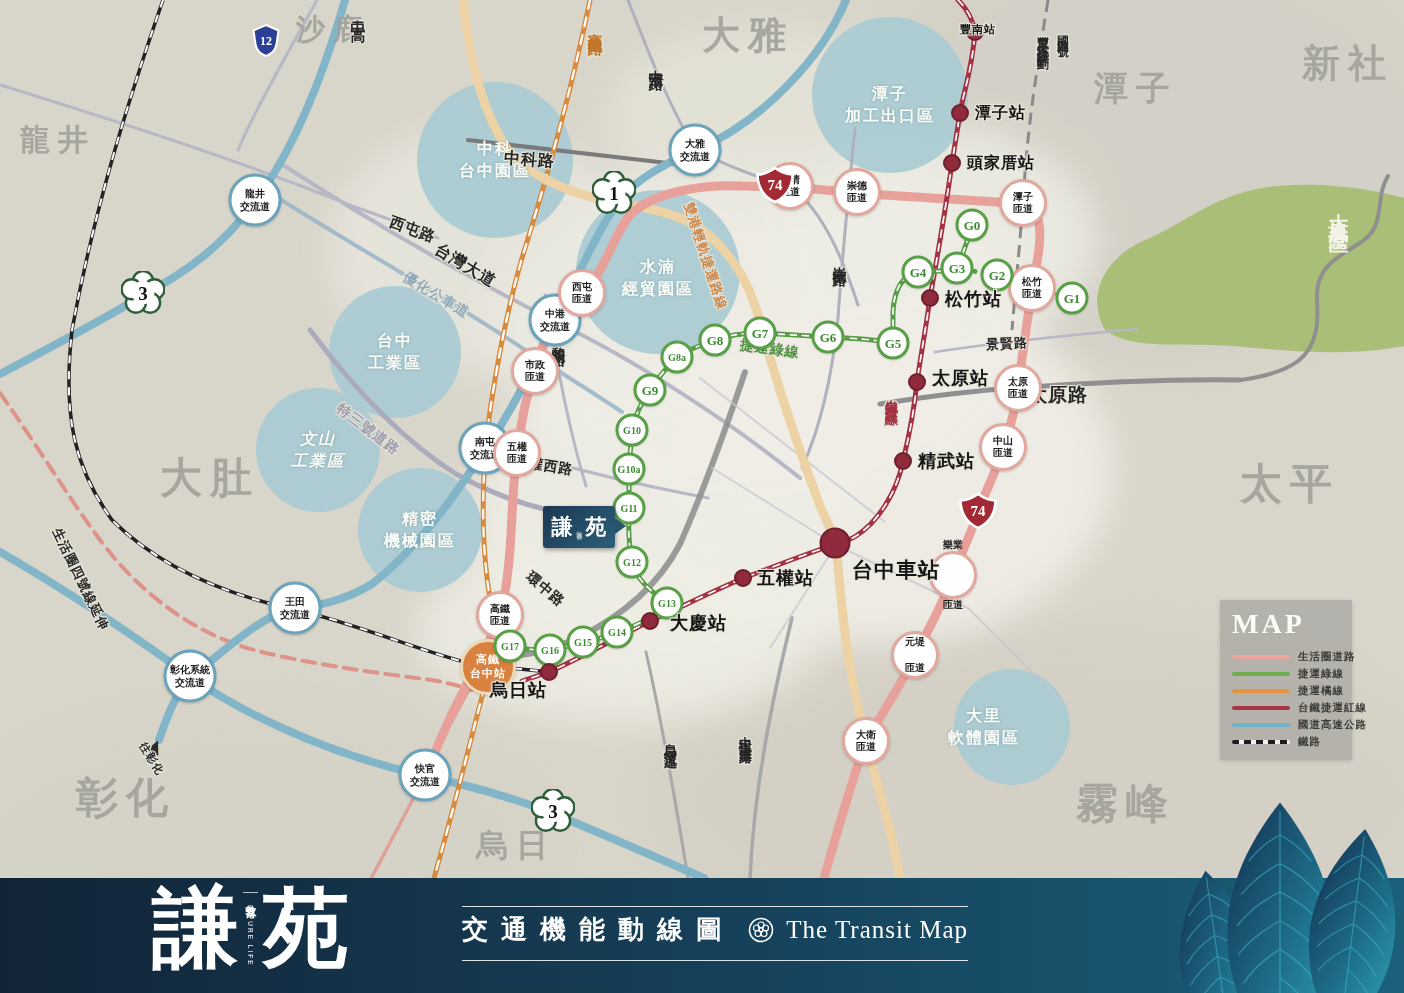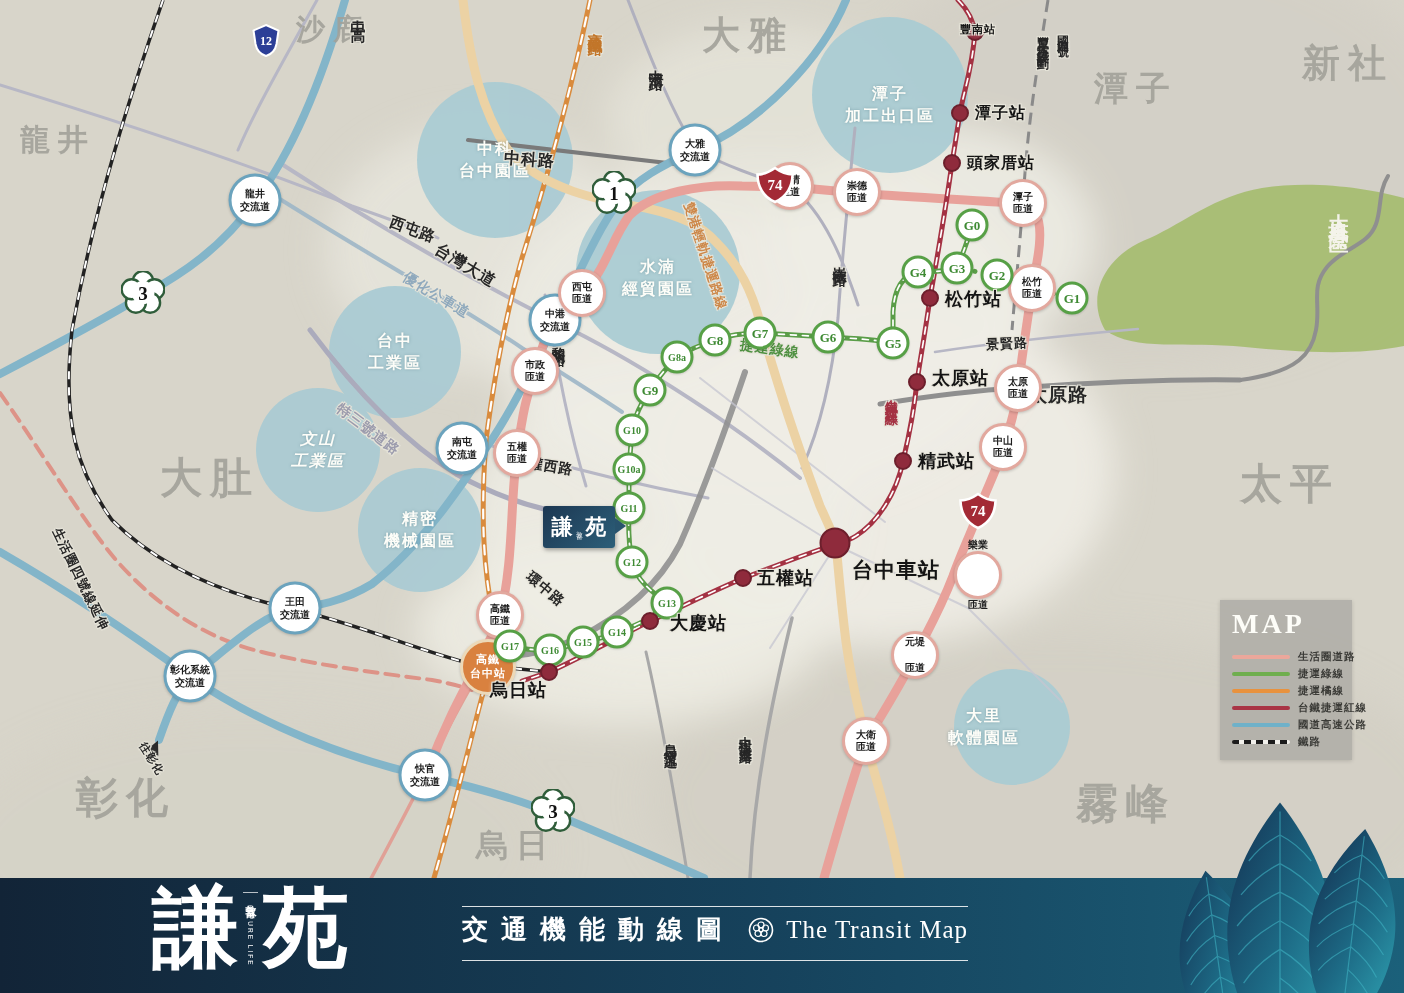--- a/index.html
+++ b/index.html
@@ -230,21 +230,21 @@
         <span>交流道</span>
       </div>
       <div class="ic blue" style="left: 695px; top: 150px;">
         <span>大雅</span>
         <span>交流道</span>
       </div>
       <div class="ic blue" style="left: 555px; top: 320px;">
         <span>中港</span>
         <span>交流道</span>
       </div>
-      <div class="ic blue" style="left: 462px; top: 448px; font-family: Liberation Serif, serif;">
+      <div class="ic blue" style="left: 485px; top: 448px; font-family: Liberation Serif, serif;">
         <span>南屯</span>
         <span>交流道</span>
       </div>
       <div class="ic blue" style="left: 295px; top: 608px;">
         <span>王田</span>
         <span>交流道</span>
       </div>
       <div class="ic blue" style="left: 190px; top: 676px;">
         <span>彰化系統</span>
         <span>交流道</span>
@@ -270,21 +270,21 @@
         <span>匝道</span>
       </div>
       <div class="ic pink" style="left: 1018px; top: 388px;">
         <span>太原</span>
         <span>匝道</span>
       </div>
       <div class="ic pink" style="left: 1003px; top: 447px;">
         <span>中山</span>
         <span>匝道</span>
       </div>
-      <div class="ic pink" style="left: 978px; top: 575px; gap: 48px;">
+      <div class="ic pink" style="left: 953px; top: 575px; gap: 48px;">
         <span>樂業</span>
         <span>匝道</span>
       </div>
       <div class="ic pink" style="left: 915px; top: 655px; gap: 13px;">
         <span>元堤</span>
         <span>匝道</span>
       </div>
       <div class="ic pink" style="left: 866px; top: 741px;">
         <span>大衛</span>
         <span>匝道</span>

